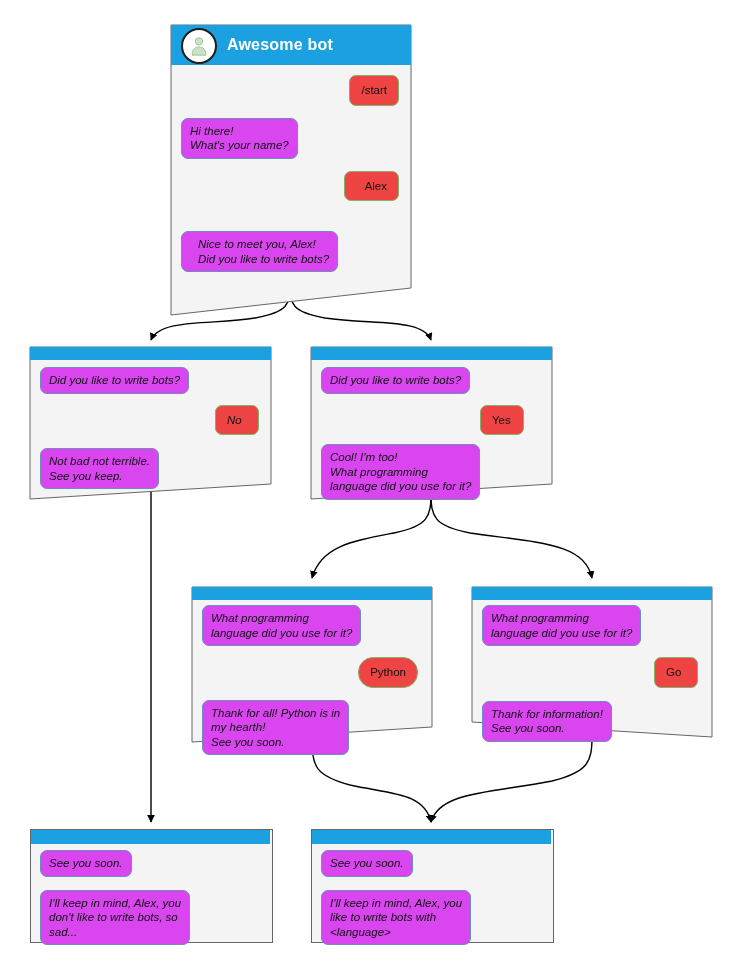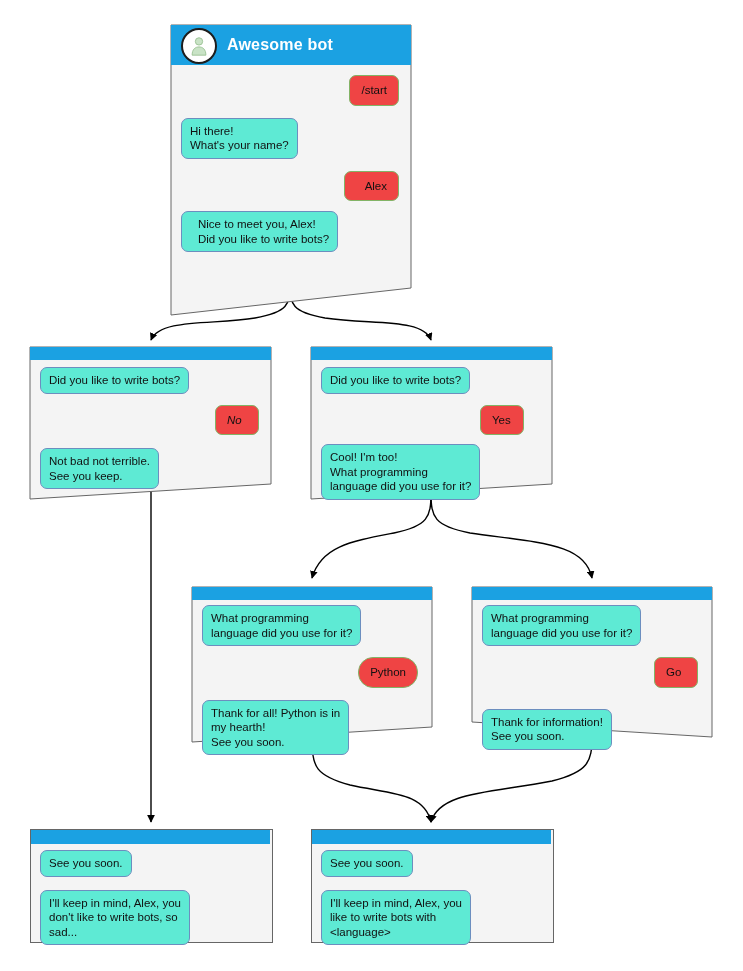--- a/index.html
+++ b/index.html
@@ -70,23 +70,23 @@
     font-size:11.5px;
     line-height:14.5px;
     color:#111111;
     border-radius:7px;
     padding:5px 8px;
     box-sizing:border-box;
     white-space:pre-line;
     margin-bottom:9px;
   }
   .bubble.bot{
-    background:#5eead4;
+    background:#d946ef;
     border:1px solid #6c8ebf;
-    float:left;clear:both;
+    float:left;clear:both;font-style:italic;
   }
   .bubble.user{
     background:#ef4444;
     border:1px solid #82b366;
     float:right;clear:both;
     padding:7px 11px;
     min-width:44px;
     text-align:left;
   }
   .row-clear{clear:both;height:0;font-size:0;line-height:0;}
@@ -134,21 +134,21 @@
         <span class="node-title">Awesome bot</span>
       </div>
       <div class="chat-body" style="padding-top:10px;">
         <div class="bubble user" style="margin-right:2px;">/start</div>
         <div class="row-clear"></div>
         <div class="bubble bot" style="margin-top:3px;">Hi there!
 What's your name?</div>
         <div class="row-clear"></div>
         <div class="bubble user" style="margin-top:3px;margin-right:2px;padding-left:20px;">Alex</div>
         <div class="row-clear"></div>
-        <div class="bubble bot" style="margin-top:1px;padding-left:16px;">Nice to meet you, Alex!
+        <div class="bubble bot" style="margin-top:21px;padding-left:16px;">Nice to meet you, Alex!
 Did you like to write bots?</div>
         <div class="row-clear"></div>
       </div>
     </div>
   </div>
 
   <div class="chat-node" style="left:30px;top:347px;width:241px;height:137px;">
     <svg class="node-skew-svg" width="241" height="152">
       <polygon points="0,0 241,0 241,137 0,152" fill="#f4f4f4" stroke="#666666" stroke-width="1"></polygon>
       <polygon points="0,0 241,0 241,13 0,13" fill="#1ba1e2" stroke="none"></polygon>
@@ -214,21 +214,21 @@
       <polygon points="0,0 240,0 240,13 0,13" fill="#1ba1e2" stroke="none"></polygon>
     </svg>
     <div class="node-inner">
       <div class="node-header slim" style="background:transparent;"></div>
       <div class="chat-body" style="padding-top:4px;">
         <div class="bubble bot">What programming
 language did you use for it?</div>
         <div class="row-clear"></div>
         <div class="bubble user" style="margin-top:2px;margin-right:4px;">Go</div>
         <div class="row-clear"></div>
-        <div class="bubble bot" style="margin-top:12px;">Thank for information!
+        <div class="bubble bot" style="margin-top:4px;">Thank for information!
 See you soon.</div>
         <div class="row-clear"></div>
       </div>
     </div>
   </div>
 
   <div class="chat-node" style="left:30px;top:829px;width:241px;height:112px;">
     <div class="node-shape"></div>
     <div class="node-inner">
       <div class="node-header slim" style="margin:1px;width:calc(100% - 2px);"></div>

